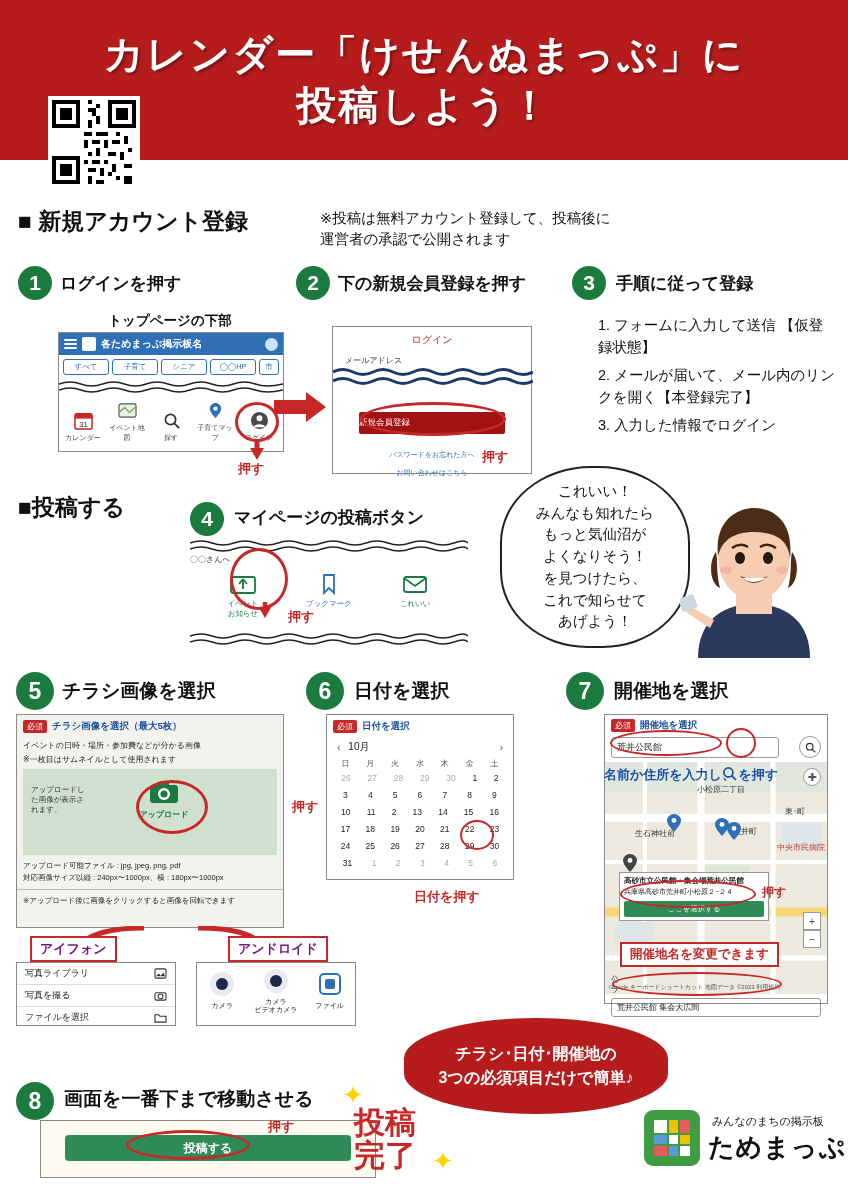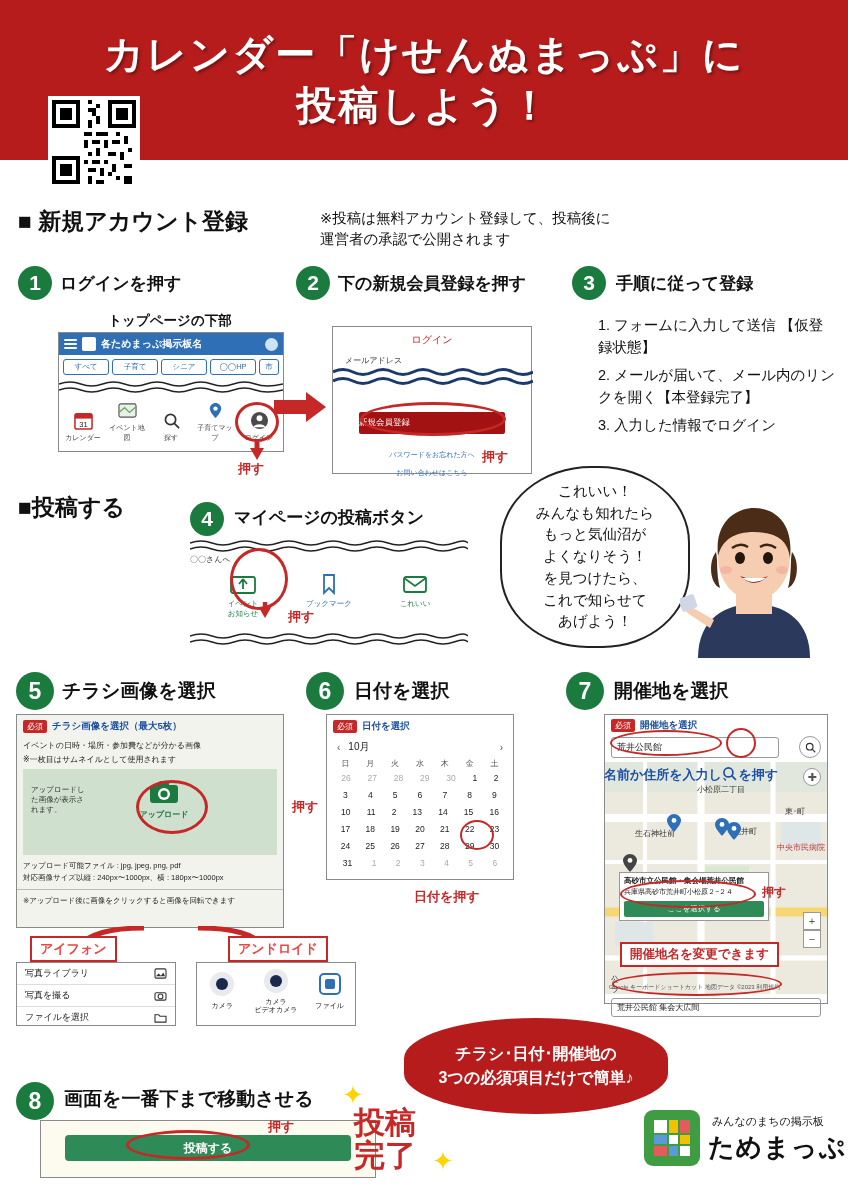--- a/index.html
+++ b/index.html
@@ -64,21 +64,21 @@
     display:flex;align-items:center;justify-content:center;padding:10px;
     box-sizing:border-box;
   }
   .cloud{
     background:#b71c1c;color:#fff;border-radius:50%/42%;
     display:flex;align-items:center;justify-content:center;text-align:center;
     font-size:16px;font-weight:bold;line-height:1.5;box-sizing:border-box;
   }
   .logo-text-sm{font-size:11px;color:#111;}
   .logo-text-lg{font-size:26px;font-weight:bold;color:#111;letter-spacing:1px;}
-  .label-box{border:2px solid #c62828;color:#ef4444;font-size:13px;font-weight:bold;
+  .label-box{border:2px solid #c62828;color:#701a75;font-size:13px;font-weight:bold;
     padding:2px 8px;background:#fff;box-sizing:border-box;}
   .gsmall{font-size:8px;color:#333;}
   .req{background:#c62828;color:#fff;font-size:8px;padding:1px 4px;border-radius:2px;}
   .green-btn{background:#2e8b57;color:#fff;font-size:12px;font-weight:bold;
     border-radius:4px;display:flex;align-items:center;justify-content:center;}
   .cal-head{display:flex;justify-content:space-around;font-size:8px;color:#555;}
   .cal-row{display:flex;justify-content:space-around;font-size:8.5px;color:#222;}
   .star{color:#ffd400;font-size:26px;}
 </style>
 </head>

